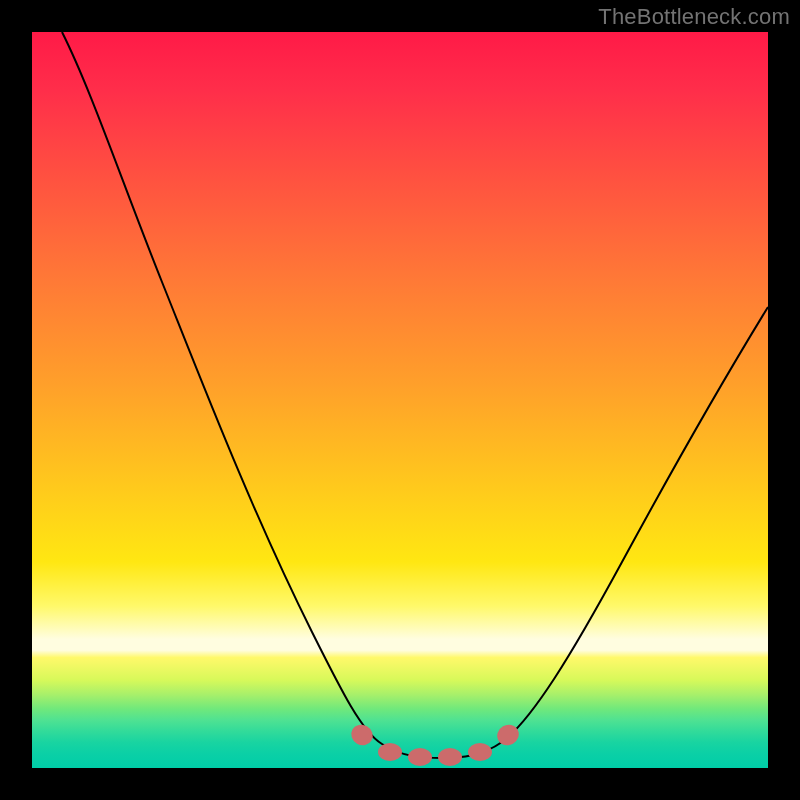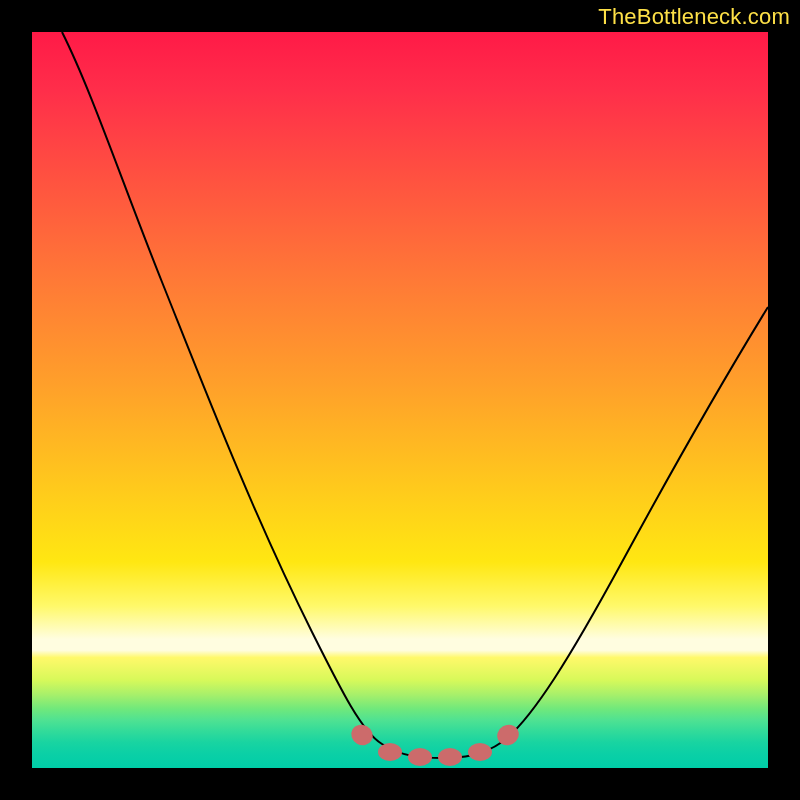--- a/index.html
+++ b/index.html
@@ -45,21 +45,21 @@
       #32db9a 95%,
       #19d4a1 96.5%,
       #0bd0a6 98%,
       #00cda8 100%
     );
   }
   .watermark {
     position: absolute;
     top: 4px;
     right: 10px;
-    color: #fde047;
+    color: #737373;
     font-size: 22px;
     font-weight: 500;
     letter-spacing: 0.2px;
     user-select: none;
     text-align: center;
   }
   svg.curve {
     position: absolute;
     top: 0;
     left: 0;

